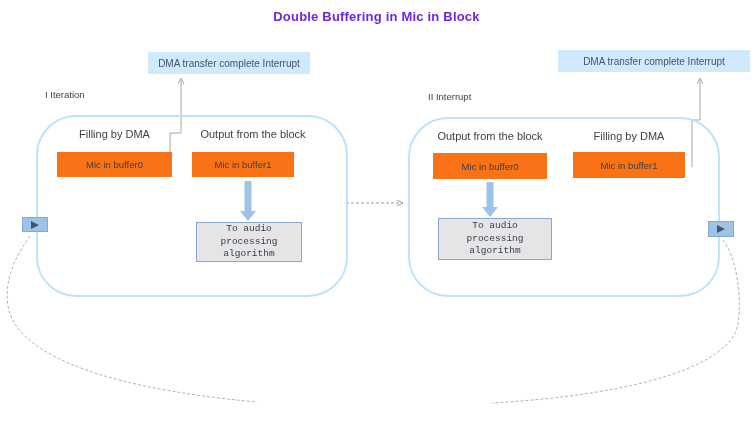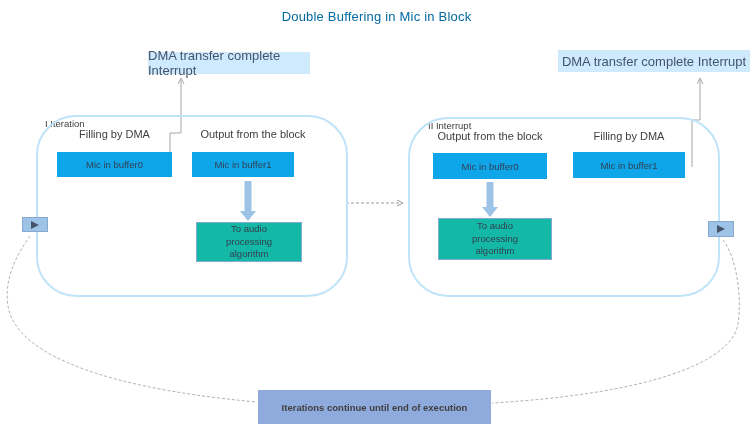--- a/index.html
+++ b/index.html
@@ -1,50 +1,50 @@
 <!DOCTYPE html>
 <html><head>
 <meta charset="utf-8">
 <style>
   html,body{margin:0;padding:0;background:#ffffff;}
   body{font-family:"Liberation Sans","DejaVu Sans",sans-serif;}
   #canvas{position:relative;width:753px;height:429px;background:#ffffff;overflow:hidden;}
 
   .title{position:absolute;left:0;top:9px;width:753px;text-align:center;
-         font-size:13px;font-weight:normal;color:#0369a1;letter-spacing:.2px;}
+         font-size:13px;font-weight:bold;color:#6d28d9;letter-spacing:.2px;}
 
-  .dma-box{position:absolute;background:#cfeafd;color:#44546a;font-size:13px;
+  .dma-box{position:absolute;background:#cfeafd;color:#44546a;font-size:10px;
            display:flex;align-items:center;justify-content:center;}
   .dma-left{left:148px;top:52px;width:162px;height:22px;}
   .dma-right{left:558px;top:50px;width:192px;height:22px;}
 
-  .iter-label{position:absolute;font-size:9.5px;color:#404040;margin-top:29px;}
+  .iter-label{position:absolute;font-size:9.5px;color:#404040;}
   .iter-label.one{left:45px;top:89px;}
   .iter-label.two{left:428px;top:91px;}
 
   .round-rect{position:absolute;border:2px solid #bfe3f8;border-radius:40px;background:transparent;}
   .rect-left{left:36px;top:115px;width:308px;height:178px;}
   .rect-right{left:408px;top:117px;width:308px;height:176px;}
 
   .col-header{position:absolute;font-size:11px;color:#404040;text-align:center;}
   .hdr-fill-l{left:57px;top:128px;width:115px;}
   .hdr-out-l{left:186px;top:128px;width:134px;}
   .hdr-out-r{left:430px;top:130px;width:120px;}
   .hdr-fill-r{left:575px;top:130px;width:108px;}
 
-  .buffer-box{position:absolute;background:#0ea5e9;color:#333f50;font-size:9.5px;
+  .buffer-box{position:absolute;background:#f97316;color:#333f50;font-size:9.5px;
               display:flex;align-items:center;justify-content:center;}
   .buf0-l{left:57px;top:152px;width:115px;height:25px;}
   .buf1-l{left:192px;top:152px;width:102px;height:25px;}
   .buf0-r{left:433px;top:153px;width:114px;height:26px;}
   .buf1-r{left:573px;top:152px;width:112px;height:26px;}
 
-  .audio-box{position:absolute;background:#14b8a6;border:1px solid #87a9d1;color:#333f50;
+  .audio-box{position:absolute;background:#e5e5e5;border:1px solid #87a9d1;color:#333f50;
              font-size:9.5px;text-align:center;display:flex;align-items:center;justify-content:center;
-             line-height:1.35;padding:19px;box-sizing:border-box;}
+             line-height:1.35;padding:19px;box-sizing:border-box;font-family:Liberation Mono, monospace;}
   .audio-l{left:196px;top:222px;width:106px;height:40px;}
   .audio-r{left:438px;top:218px;width:114px;height:42px;}
 
   .marker{position:absolute;background:#9dc3e6;border:1px solid #87a9d1;box-sizing:border-box;
           display:flex;align-items:center;justify-content:center;}
   .marker-left{left:22px;top:217px;width:26px;height:15px;}
   .marker-right{left:708px;top:221px;width:26px;height:16px;}
   .tri{width:0;height:0;border-left:8px solid #44546a;border-top:4px solid transparent;
        border-bottom:4px solid transparent;}
 
@@ -112,15 +112,14 @@
   <div class="buffer-box buf1-r">Mic in buffer1</div>
   <div class="audio-box audio-r">To audio processing algorithm</div>
 
   <div class="marker marker-left">
     <span class="tri"></span>
   </div>
   <div class="marker marker-right">
     <span class="tri"></span>
   </div>
 
-  <div class="footer-box">Iterations continue until end of execution</div>
 
 </div>
 
 </body></html>

